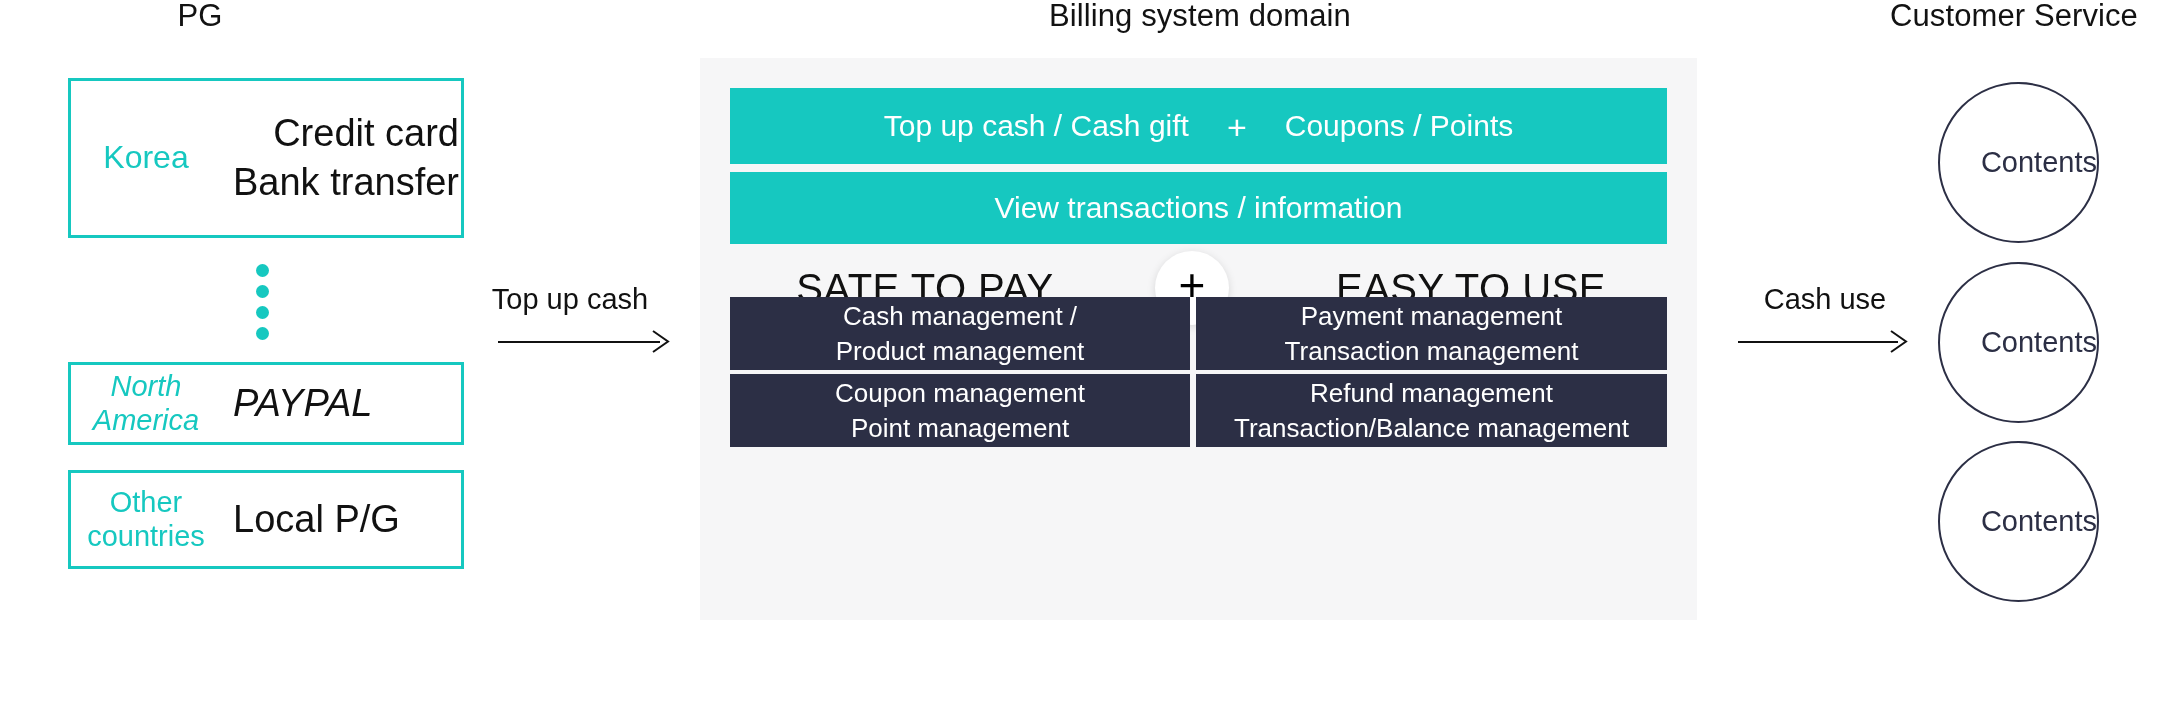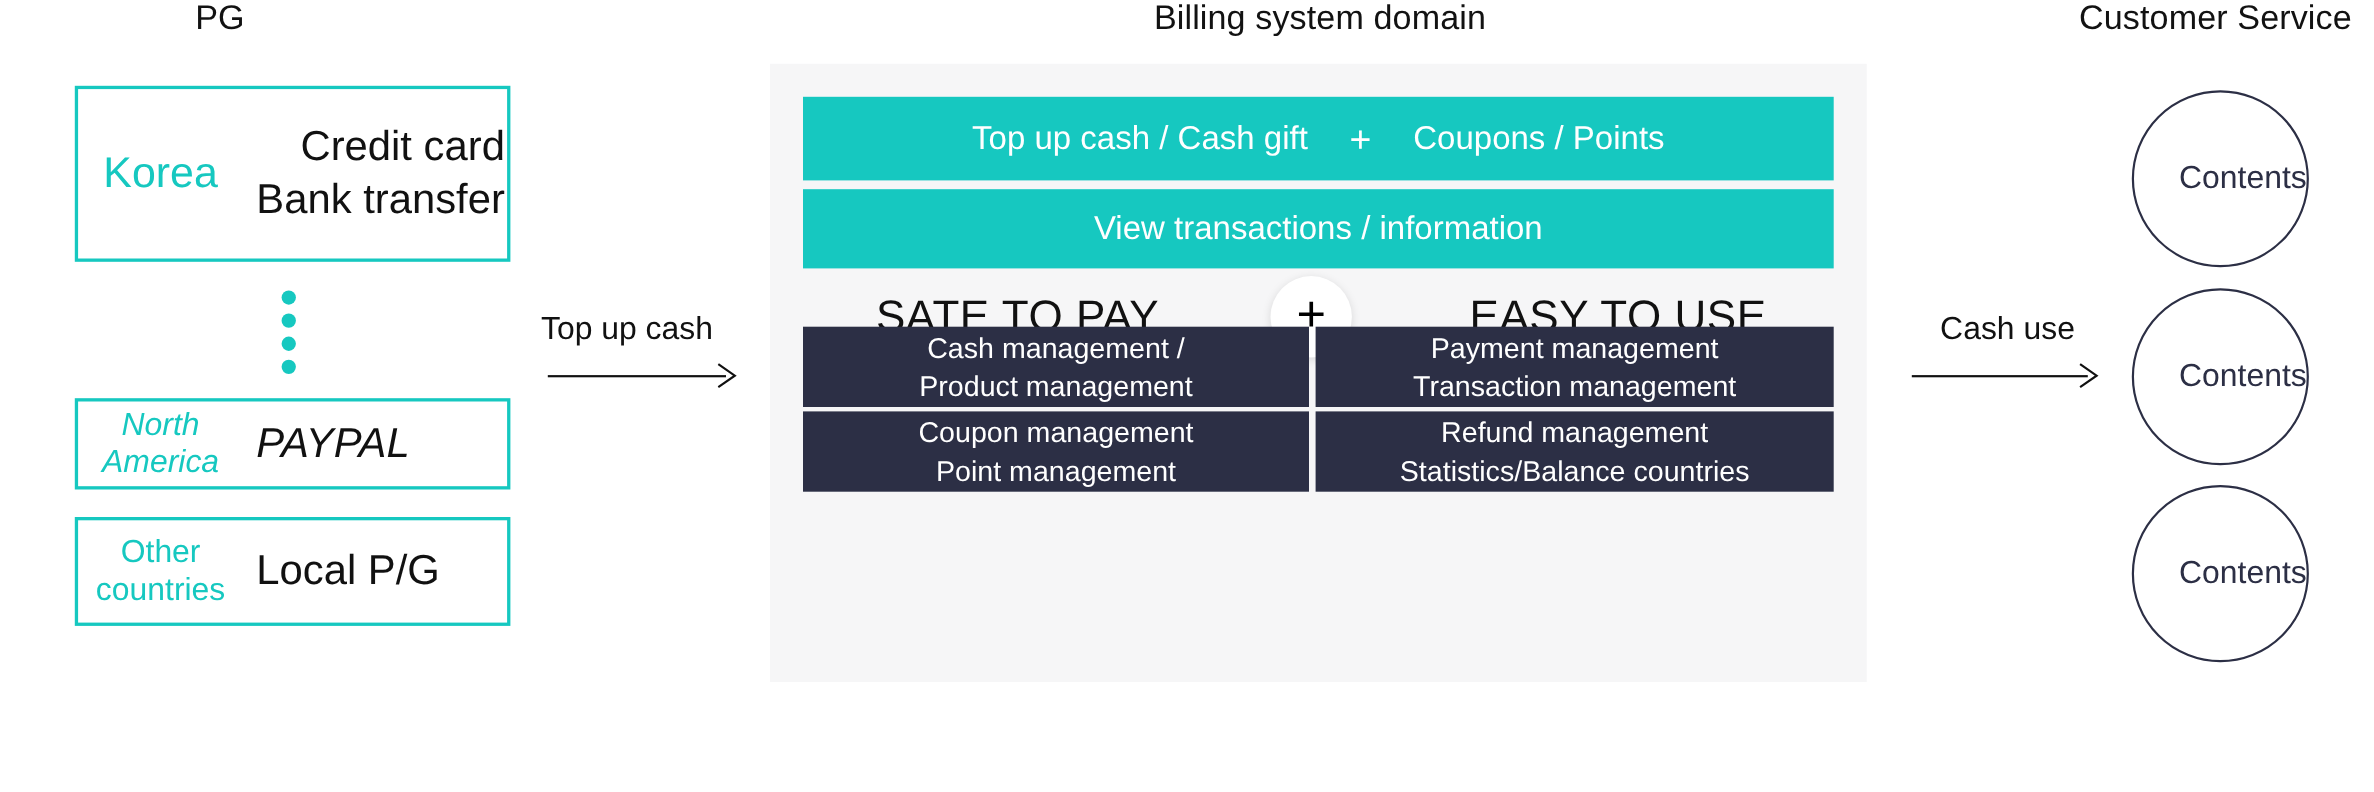--- a/index.html
+++ b/index.html
@@ -34,21 +34,21 @@
   
   .pg-box {
     box-sizing: border-box;
     border: 3px solid #16C8C0;
     background: #ffffff;
     display: flex;
     align-items: center;
   }
   .pg-region {
     color: #16C8C0;
-    font-size: 39px;
+    font-size: 32px;
     line-height: 1.16;
     text-align: center;
     flex: 0 0 auto;
     white-space: pre-line;
   }
   .pg-methods {
     color: #111111;
     font-size: 38px;
     line-height: 1.28;
     text-align: right;
@@ -235,21 +235,21 @@
 
     <div class="slogan" style="left:575px; top:160px; width:392px; height:140px;">EASY TO USE</div>
 
     <div class="dark-card" style="left:30px;  top:239px; width:460px; height:73px;">Cash management /
 Product management</div>
     <div class="dark-card" style="left:496px; top:239px; width:471px; height:73px;">Payment management
 Transaction management</div>
     <div class="dark-card" style="left:30px;  top:316px; width:460px; height:73px;">Coupon management
 Point management</div>
     <div class="dark-card" style="left:496px; top:316px; width:471px; height:73px;">Refund management
-Statistics/Balance countries</div>
+Transaction/Balance management</div>
   </div>
 
   <div class="arrow-label" style="left:1735px; top:283px; width:180px;">Cash use</div>
   <div class="arrow-line" style="left:1738px; top:341px; width:160px;"></div>
   <div class="arrow-head" style="left:1890px; top:330px;">
     <svg width="20" height="24" viewBox="0 0 20 24">
       <path d="M1 1 L16 11.5 L1 22" fill="none" stroke="#111111" stroke-width="2"></path>
     </svg>
   </div>
 

